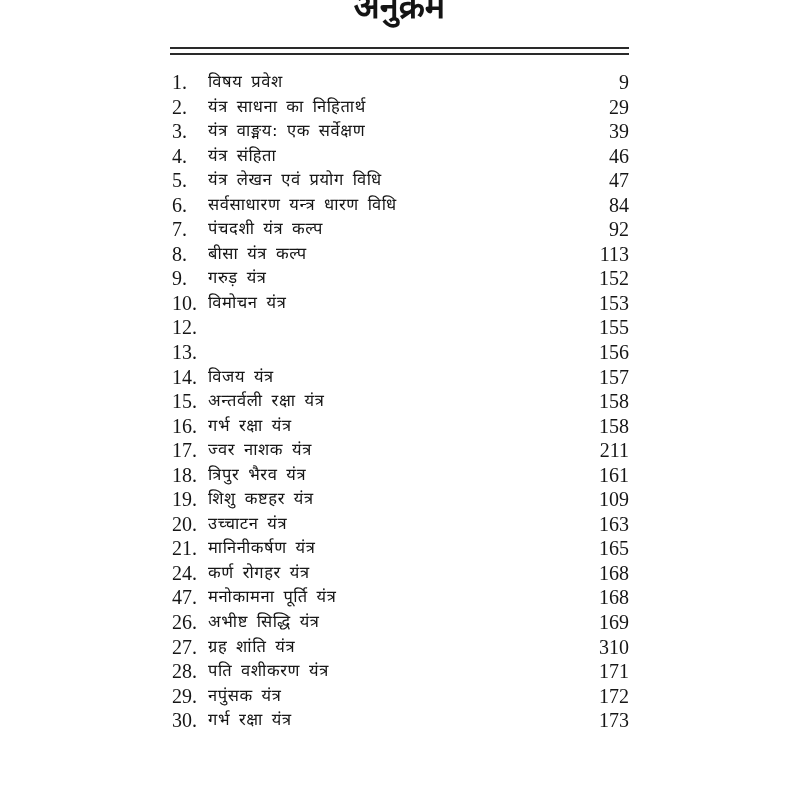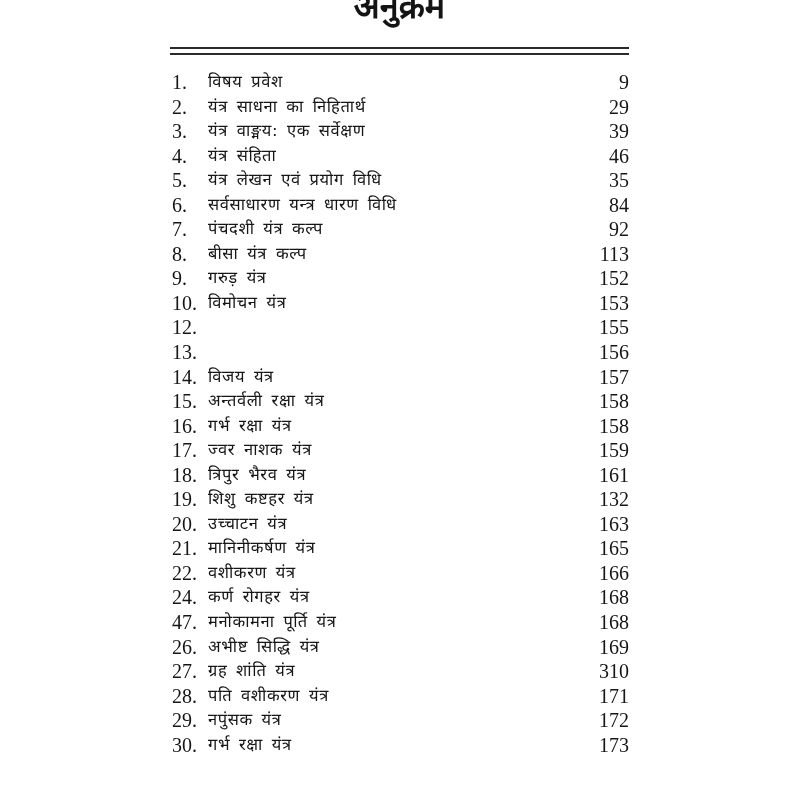--- a/index.html
+++ b/index.html
@@ -103,21 +103,21 @@
       <span class="toc-page">39</span>
     </li>
   <li class="toc-row">
       <span class="toc-num">4.</span>
       <span class="toc-title">यंत्र संहिता</span>
       <span class="toc-page">46</span>
     </li>
   <li class="toc-row">
       <span class="toc-num">5.</span>
       <span class="toc-title">यंत्र लेखन एवं प्रयोग विधि</span>
-      <span class="toc-page">35</span>
+      <span class="toc-page">47</span>
     </li>
   <li class="toc-row">
       <span class="toc-num">6.</span>
       <span class="toc-title">सर्वसाधारण यन्त्र धारण विधि</span>
       <span class="toc-page">84</span>
     </li>
   <li class="toc-row">
       <span class="toc-num">7.</span>
       <span class="toc-title">पंचदशी यंत्र कल्प</span>
       <span class="toc-page">92</span>
@@ -156,48 +156,43 @@
       <span class="toc-page">158</span>
     </li>
   <li class="toc-row">
       <span class="toc-num">16.</span>
       <span class="toc-title">गर्भ रक्षा यंत्र</span>
       <span class="toc-page">158</span>
     </li>
   <li class="toc-row">
       <span class="toc-num">17.</span>
       <span class="toc-title">ज्वर नाशक यंत्र</span>
-      <span class="toc-page">159</span>
+      <span class="toc-page">211</span>
     </li>
   <li class="toc-row">
       <span class="toc-num">18.</span>
       <span class="toc-title">त्रिपुर भैरव यंत्र</span>
       <span class="toc-page">161</span>
     </li>
   <li class="toc-row">
       <span class="toc-num">19.</span>
       <span class="toc-title">शिशु कष्टहर यंत्र</span>
-      <span class="toc-page">132</span>
+      <span class="toc-page">109</span>
     </li>
   <li class="toc-row">
       <span class="toc-num">20.</span>
       <span class="toc-title">उच्चाटन यंत्र</span>
       <span class="toc-page">163</span>
     </li>
   <li class="toc-row">
       <span class="toc-num">21.</span>
       <span class="toc-title">मानिनीकर्षण यंत्र</span>
       <span class="toc-page">165</span>
     </li>
   <li class="toc-row">
-      <span class="toc-num">22.</span>
-      <span class="toc-title">वशीकरण यंत्र</span>
-      <span class="toc-page">166</span>
-    </li>
-  <li class="toc-row">
       <span class="toc-num">24.</span>
       <span class="toc-title">कर्ण रोगहर यंत्र</span>
       <span class="toc-page">168</span>
     </li>
   <li class="toc-row">
       <span class="toc-num">47.</span>
       <span class="toc-title">मनोकामना पूर्ति यंत्र</span>
       <span class="toc-page">168</span>
     </li>
   <li class="toc-row">

